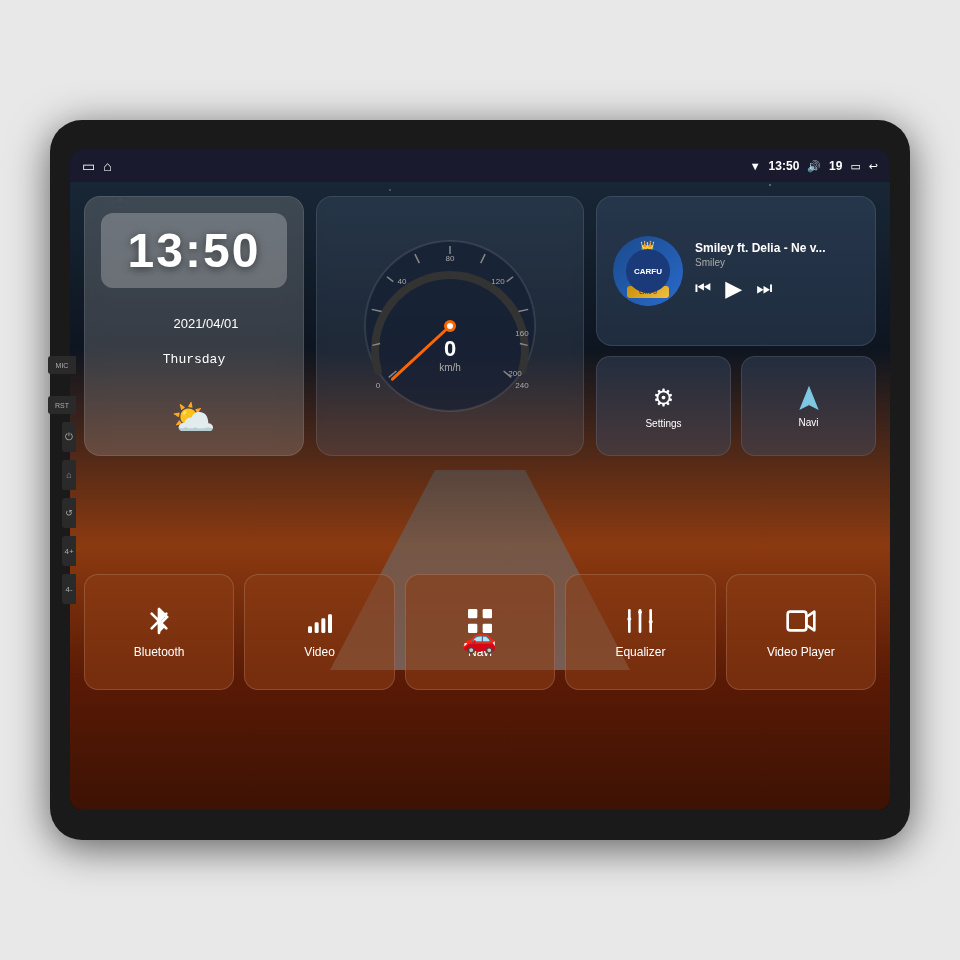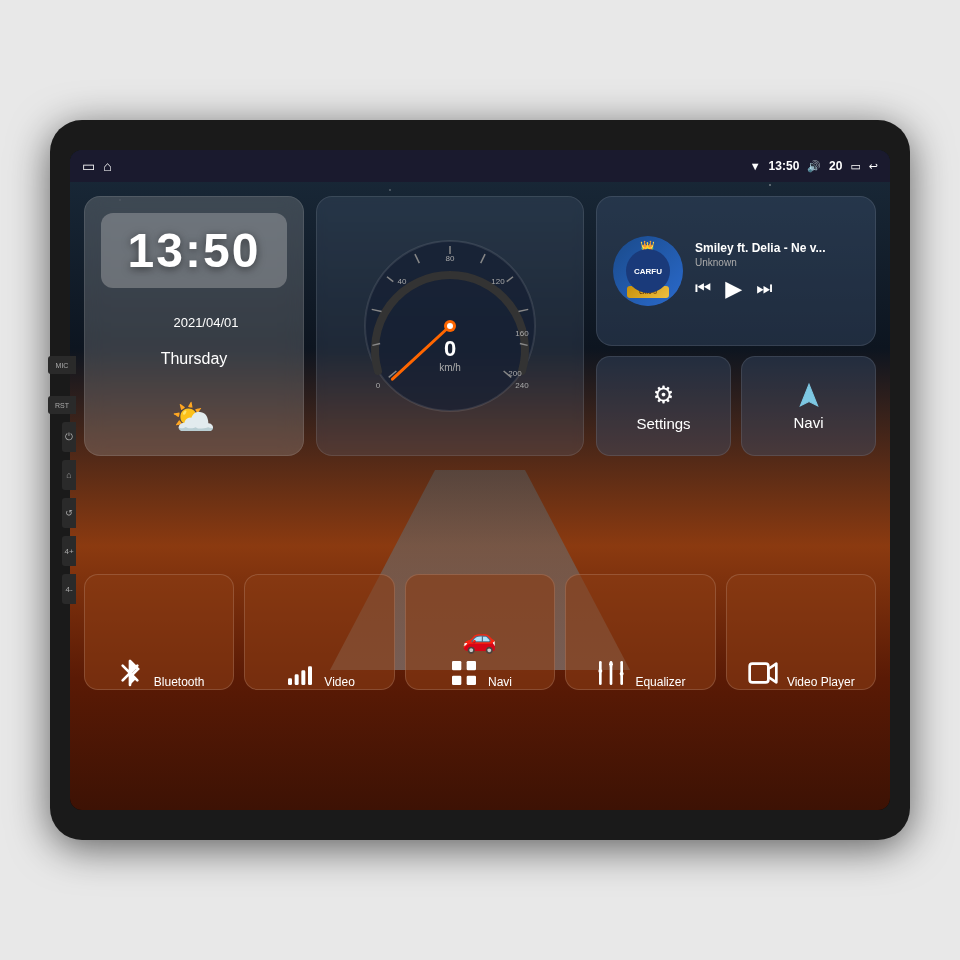--- a/index.html
+++ b/index.html
@@ -201,22 +201,23 @@
     .clock-date {
       color: #fff;
       font-size: 13px;
       text-align: center;
       margin-top: 6px;
       margin-left: 24px;
     }
 
     .clock-day {
       color: #fff;
-      font-size: 16px;
+      font-size: 13px;
       text-align: center;
+      font-family: Liberation Mono, monospace;
     }
 
     .weather-icon {
       font-size: 36px;
       margin-top: 8px;
     }
 
     
     .speedo-widget {
       background: rgba(100,120,150,0.2);
@@ -327,38 +328,38 @@
       border: 1px solid rgba(255,255,255,0.1);
     }
 
     .action-btn-icon {
       font-size: 24px;
       color: #fff;
     }
 
     .action-btn-label {
       color: #fff;
-      font-size: 15px;
+      font-size: 10px;
     }
 
     
     .bottom-row {
       display: grid;
       grid-template-columns: repeat(5, 1fr);
       gap: 10px;
       height: 130px;
       padding-bottom: 14px;
     }
 
     .app-btn {
       background: rgba(139, 60, 20, 0.6);
       border-radius: 14px;
       display: flex;
-      flex-direction: row;
-      align-items: flex-end;
+      flex-direction: column;
+      align-items: center;
       justify-content: center;
       gap: 8px;
       cursor: pointer;
       border: 1px solid rgba(255,255,255,0.15);
       transition: background 0.2s;
     }
 
     .app-label {
       color: #fff;
       font-size: 12px;
@@ -405,21 +406,21 @@
 
       <div class="status-bar">
         <div class="status-left">
           <span style="color:#fff;font-size:14px;">▭</span>
           <span style="color:#fff;font-size:14px;">⌂</span>
         </div>
         <div class="status-right">
           <span class="status-icon">▼</span>
           <span class="status-text">13:50</span>
           <span class="status-icon">🔊</span>
-          <span class="status-text">20</span>
+          <span class="status-text">19</span>
           <span class="status-icon">▭</span>
           <span class="status-icon">↩</span>
         </div>
       </div>
 
       <div class="content-grid">
         <div class="top-row">
 
           <div class="clock-widget">
             <div class="clock-time">
@@ -484,21 +485,21 @@
                   <div style="width:44px;height:44px;background:#1a3a7a;border-radius:50%;display:flex;align-items:center;justify-content:center;z-index:2;">
                     <span style="color:#fff;font-size:8px;font-weight:bold;">CARFU</span>
                   </div>
                   <div style="position:absolute;bottom:8px;left:50%;transform:translateX(-50%);width:42px;height:12px;background:linear-gradient(135deg,#c8900a,#f0c040);border-radius:3px;display:flex;align-items:center;justify-content:center;">
                     <span style="font-size:5px;color:#5a2a00;font-weight:bold;">CARFU</span>
                   </div>
                 </div>
               </div>
               <div class="music-info">
                 <div class="music-title">Smiley ft. Delia - Ne v...</div>
-                <div class="music-artist">Unknown</div>
+                <div class="music-artist">Smiley</div>
                 <div class="music-controls">
                   <span class="ctrl-btn">⏮</span>
                   <span class="ctrl-btn play">▶</span>
                   <span class="ctrl-btn">⏭</span>
                 </div>
               </div>
             </div>
 
             <div class="bottom-buttons">
               <div class="action-btn">

